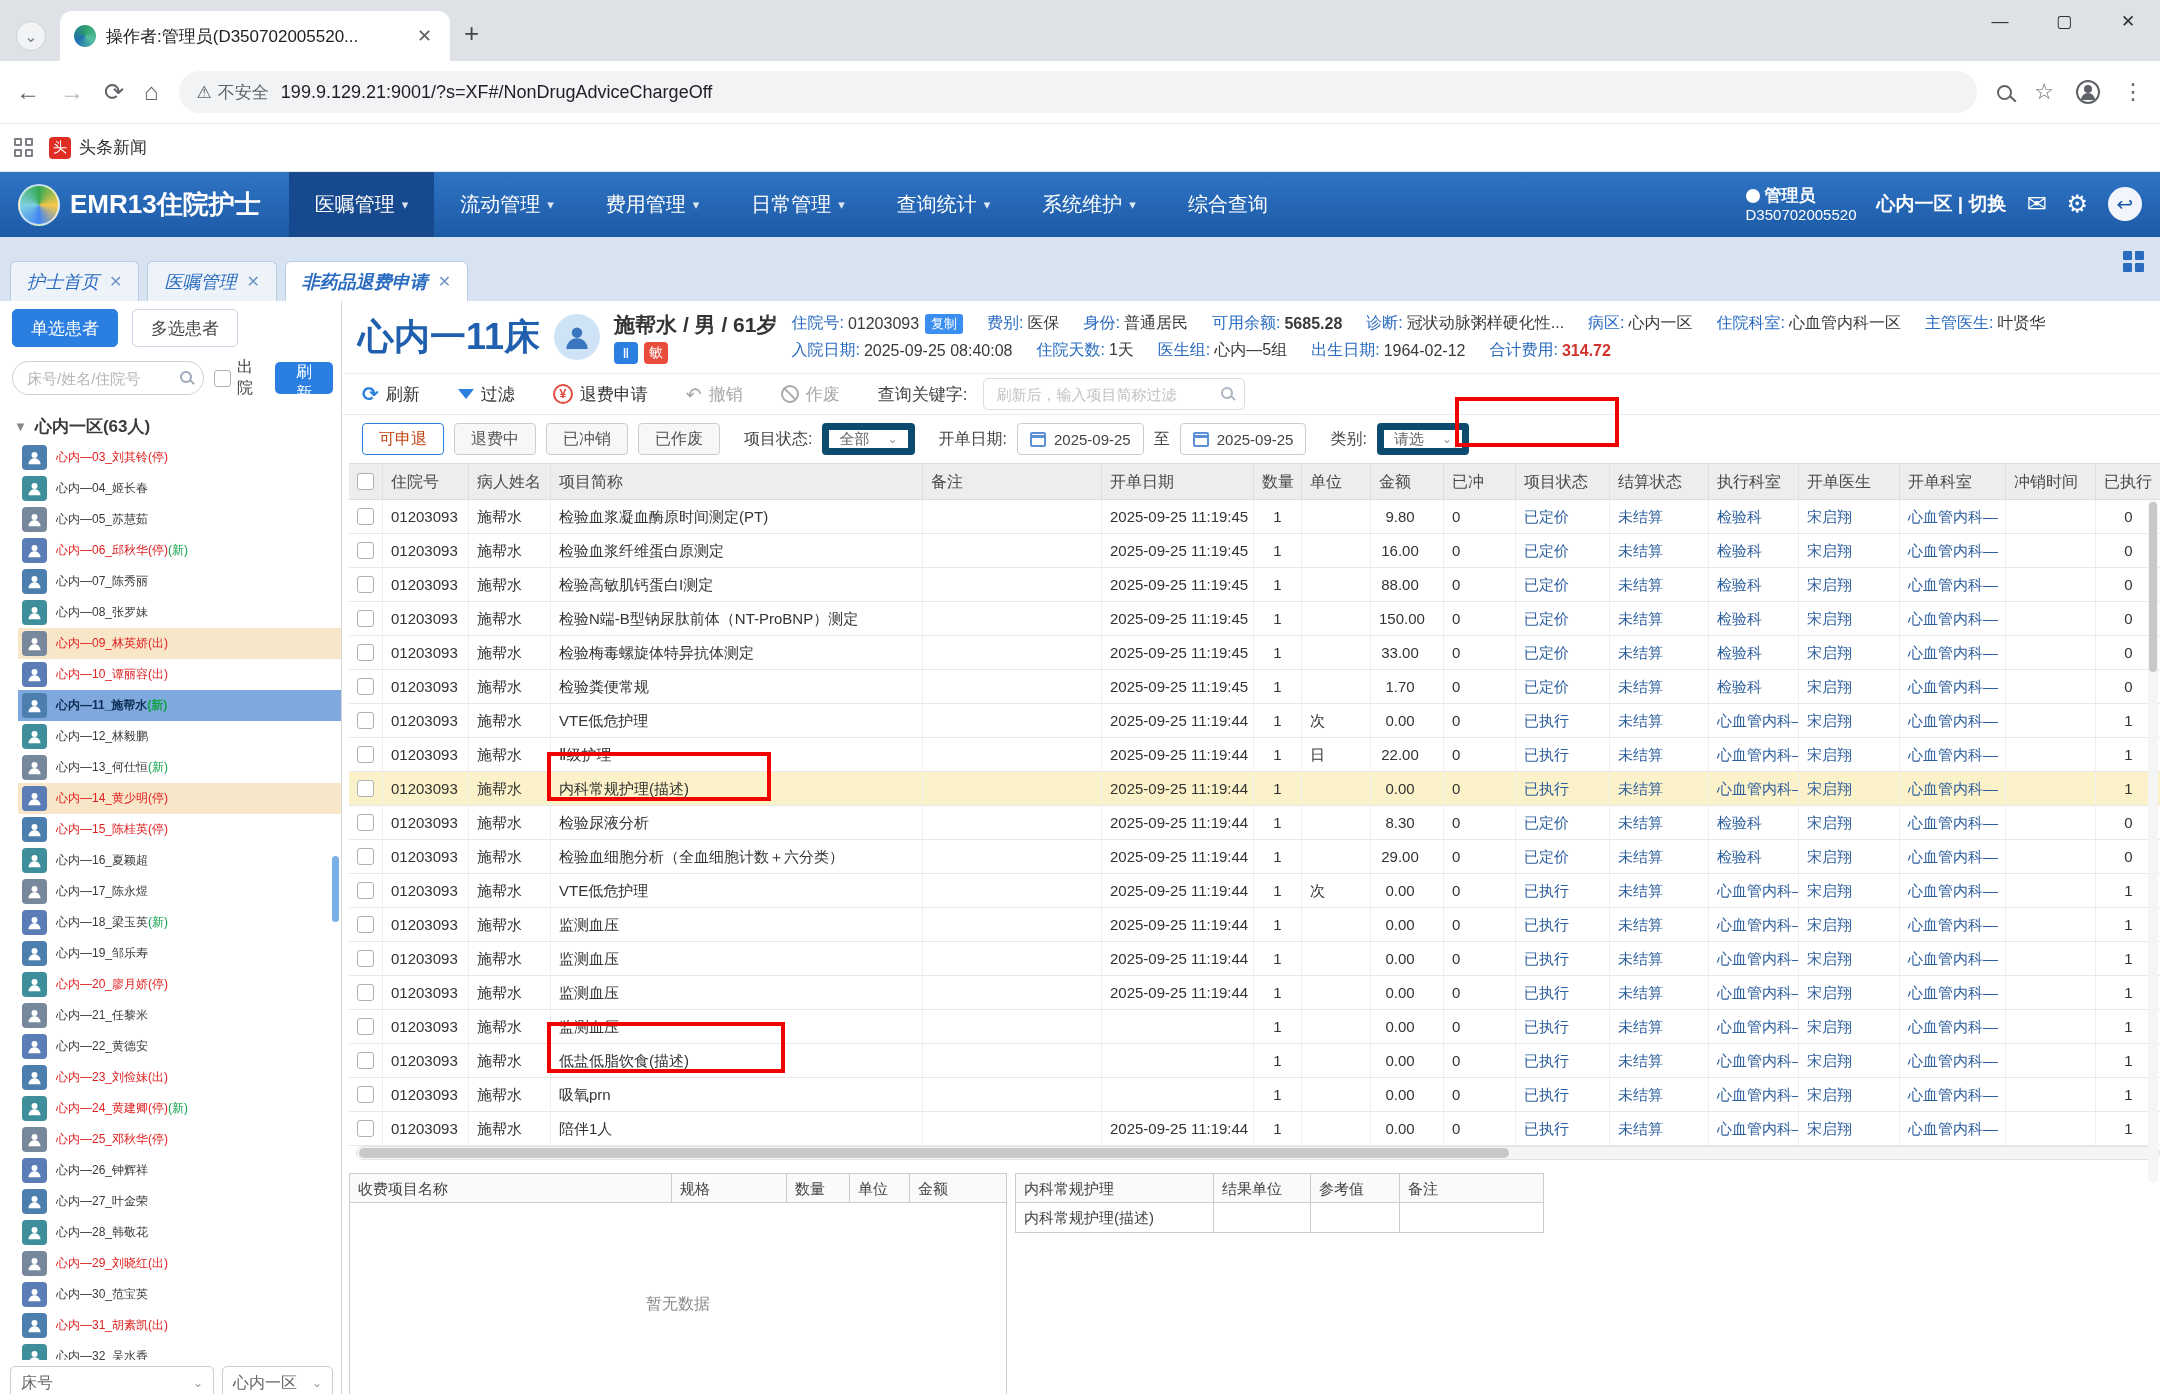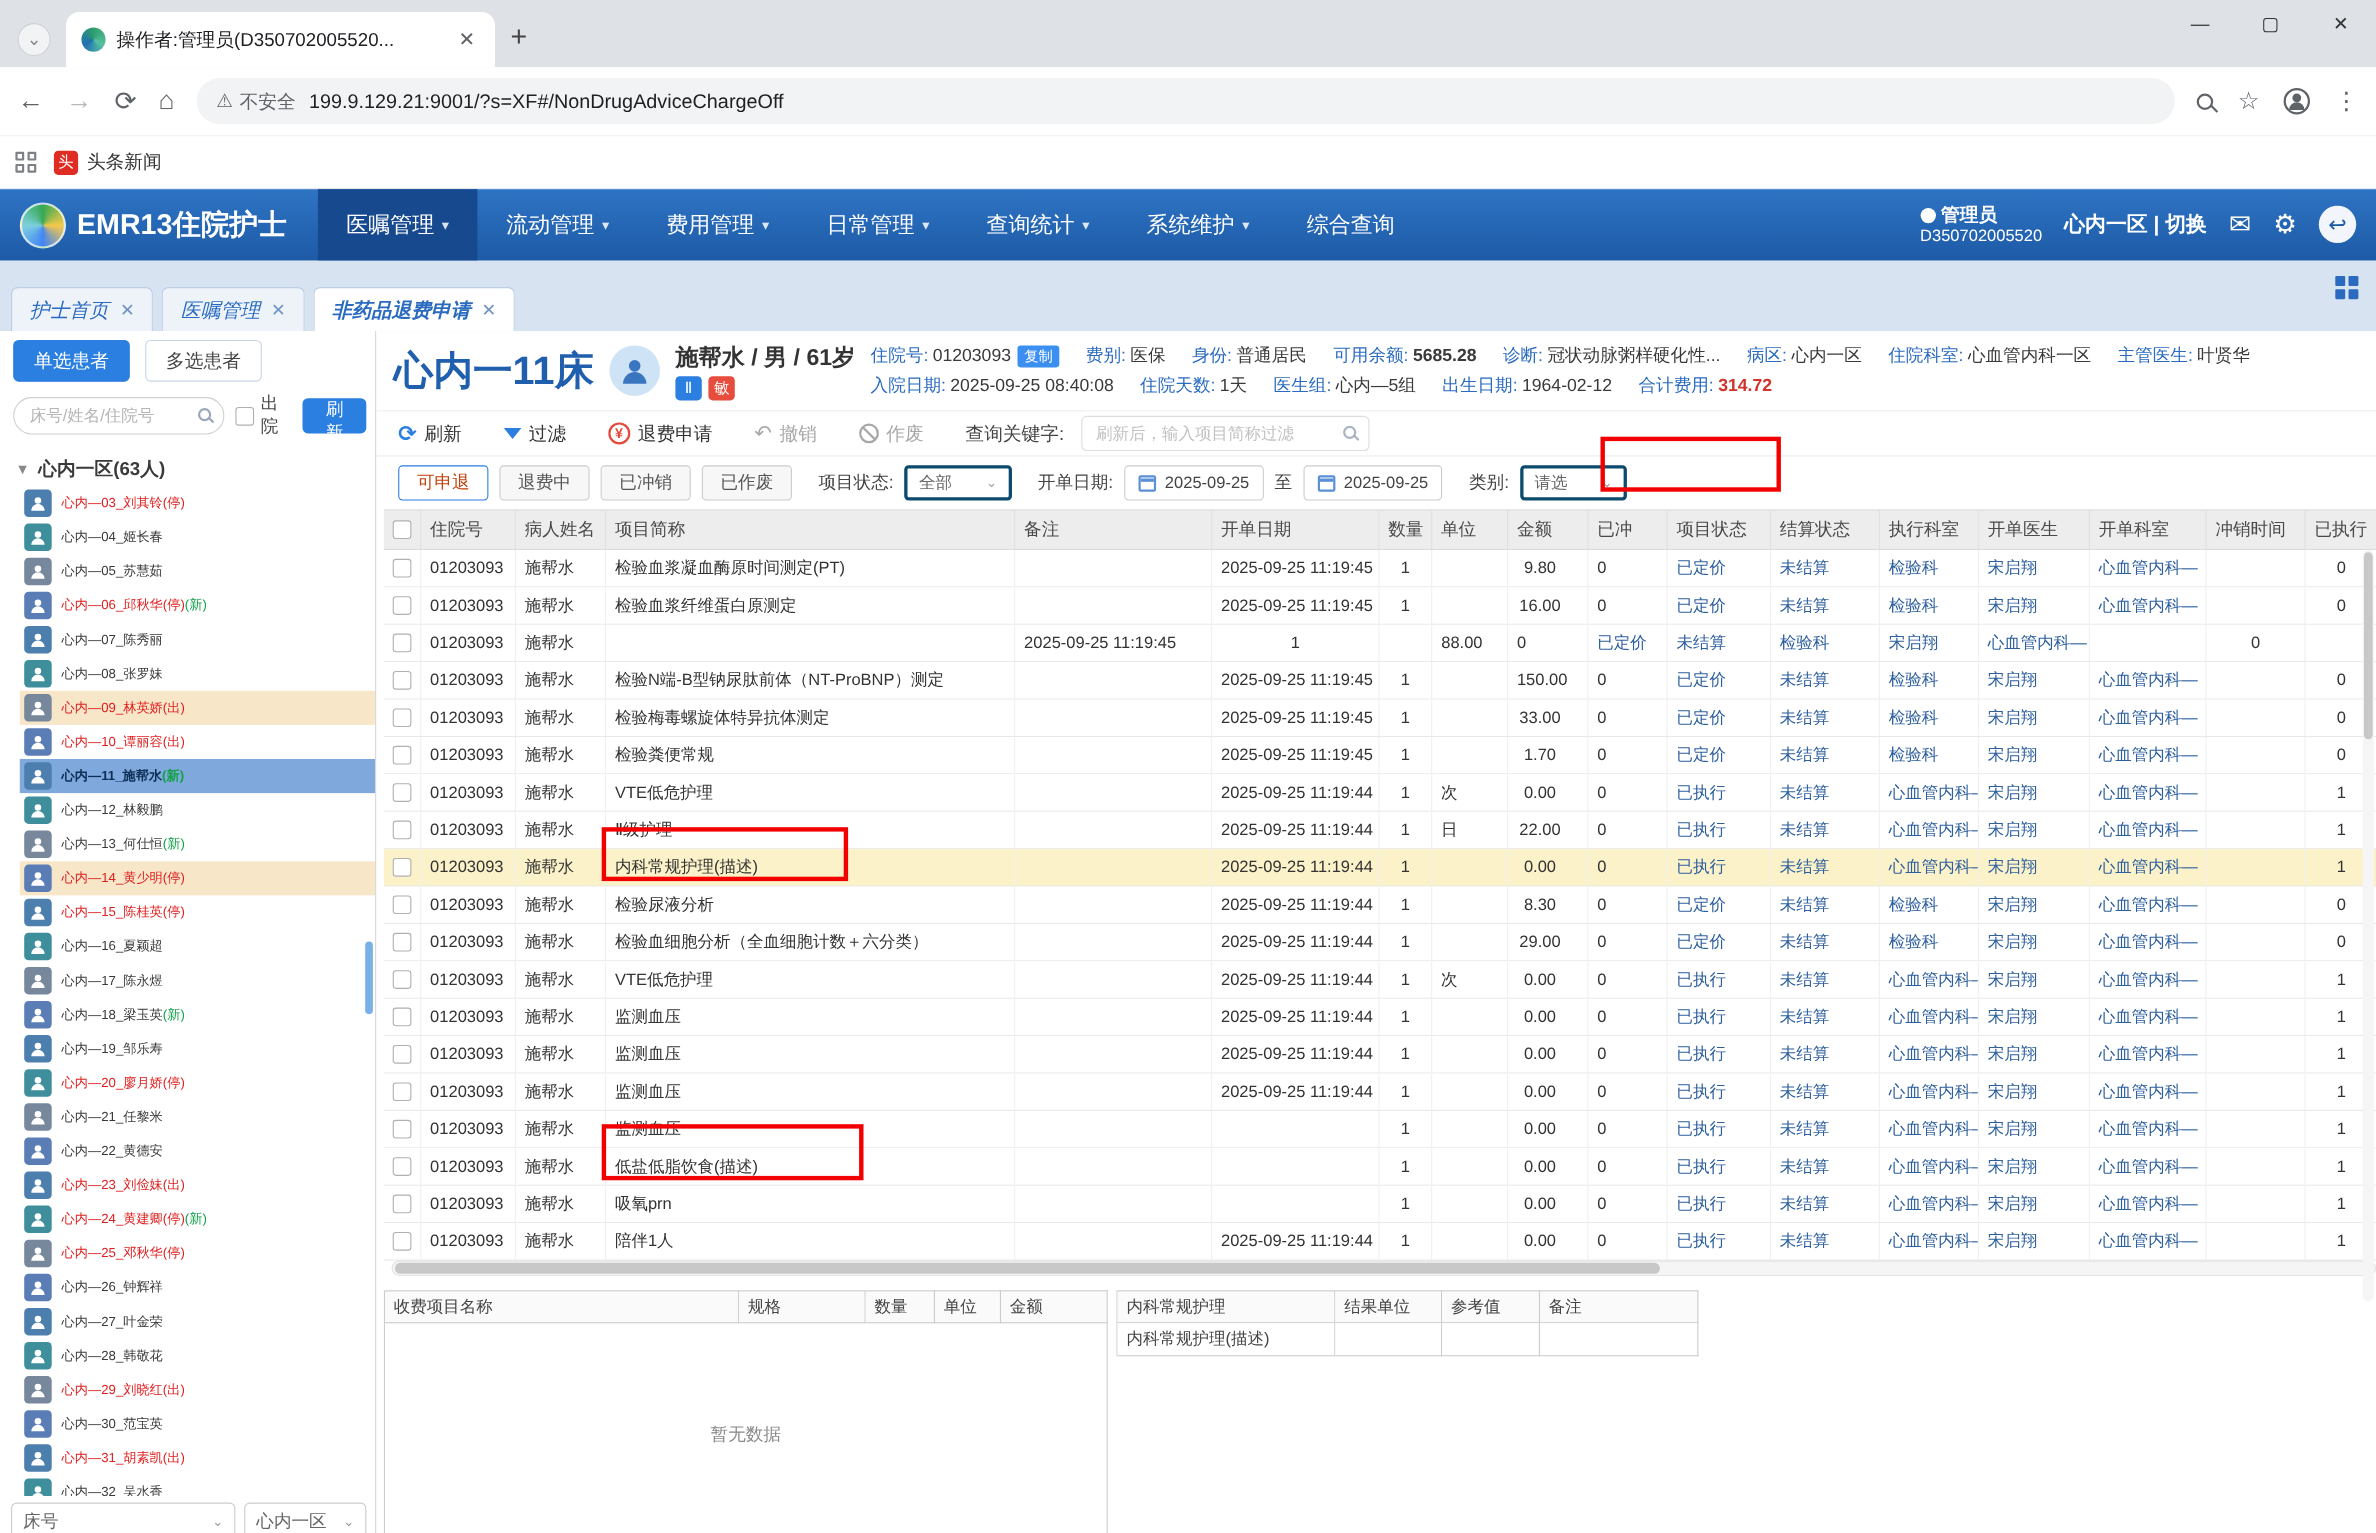--- a/index.html
+++ b/index.html
@@ -138,22 +138,22 @@
   .kw-input{width:262px;height:32px;border:1px solid #ddd;border-radius:5px;padding:0 32px 0 12px;font-size:15px;outline:none;}
   .kw-input::placeholder{color:#c2c2c2;}
   .kw-wrap .i-mag{position:absolute;right:12px;top:9px;width:12px;height:12px;border-color:#aab4c2;}
   .kw-wrap .i-mag::after{background:#aab4c2;width:6px;right:-5px;}
 
   
   .filter-bar{height:48px;display:flex;align-items:center;gap:10px;padding-left:20px;}
   .state-btn{height:32px;padding:0 16px;border:1px solid #ccc;border-radius:4px;background:#f7f7f7;color:#555;font-size:16px;}
   .state-btn.active{background:#fff;border-color:#2a7fe0;color:#c2410c;}
   .f-label{font-size:16px;color:#444;margin-left:14px;white-space:nowrap;}
-  .f-select{height:32px;border:3px solid #0c4a6e;border-radius:4px;background:#fff;color:#666;font-size:15px;
-    display:flex;align-items:center;gap:23px;padding:0 10px;}
+  .f-select{height:32px;border:7px solid #0c4a6e;border-radius:4px;background:#fff;color:#666;font-size:15px;
+    display:flex;align-items:center;gap:10px;padding:0 10px;}
   .f-date{height:32px;border:1px solid #ccc;border-radius:4px;background:#fff;color:#444;font-size:15px;
     display:flex;align-items:center;gap:8px;padding:0 12px;white-space:nowrap;}
   .i-cal{width:16px;height:15px;border:2px solid #5b8fd6;border-radius:2px;position:relative;display:inline-block;}
   .i-cal::before{content:"";position:absolute;top:1px;left:0;right:0;height:3px;background:#5b8fd6;}
   .to-label{font-size:16px;color:#444;}
 
   
   .gridwrap{--gcols:34px 86px 82px 372px 179px 152px 48px 69px 73px 72px 94px 99px 90px 101px 106px 90px 66px;
     padding-left:7px;overflow:hidden;}
   .grid-header{display:grid;grid-template-columns:var(--gcols);height:37px;background:#ededed;border:1px solid #dcdcdc;border-width:1px 0;}
@@ -820,20 +820,21 @@
               <div class="gcell c13">心血管内科—</div>
               <div class="gcell c14"></div>
               <div class="gcell c15">0</div>
             </div>
             <div class="grow">
               <div class="gcell cb-cell">
                 <span class="cbx"></span>
               </div>
               <div class="gcell c0">01203093</div>
               <div class="gcell c1">施帮水</div>
+              <div class="gcell c2">检验高敏肌钙蛋白I测定</div>
               <div class="gcell c3"></div>
               <div class="gcell c4">2025-09-25 11:19:45</div>
               <div class="gcell c5">1</div>
               <div class="gcell c6"></div>
               <div class="gcell c7">88.00</div>
               <div class="gcell c8">0</div>
               <div class="gcell c9">已定价</div>
               <div class="gcell c10">未结算</div>
               <div class="gcell c11">检验科</div>
               <div class="gcell c12">宋启翔</div>

